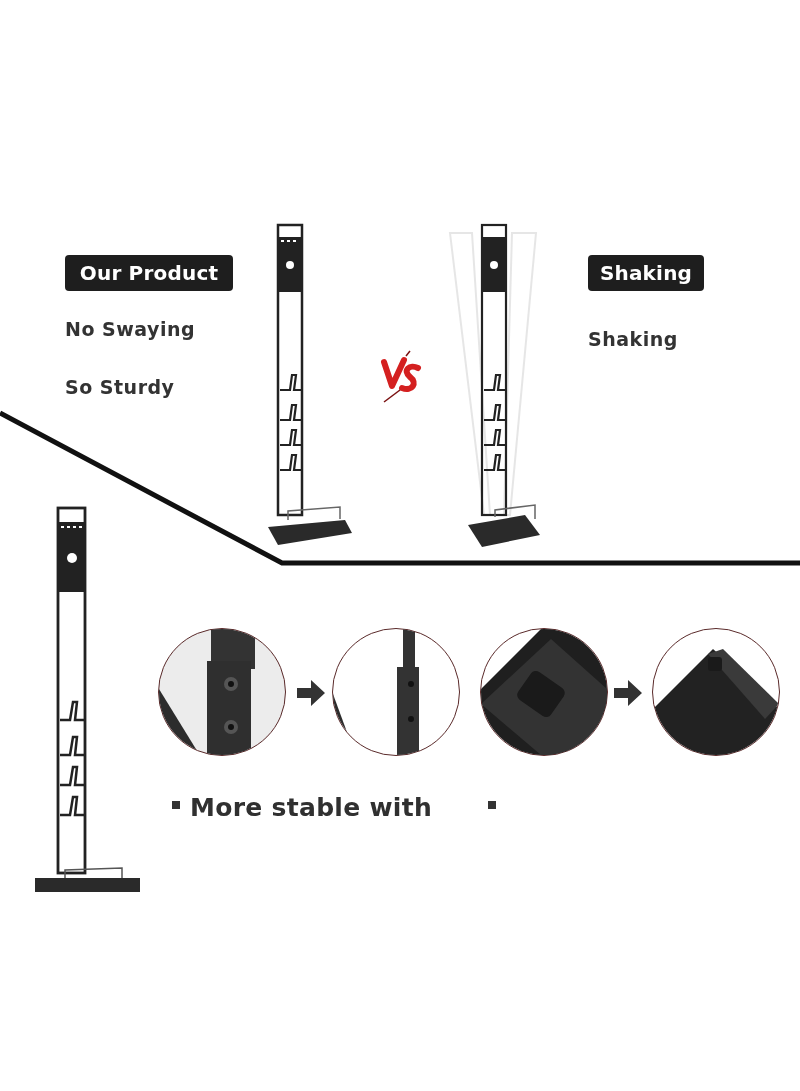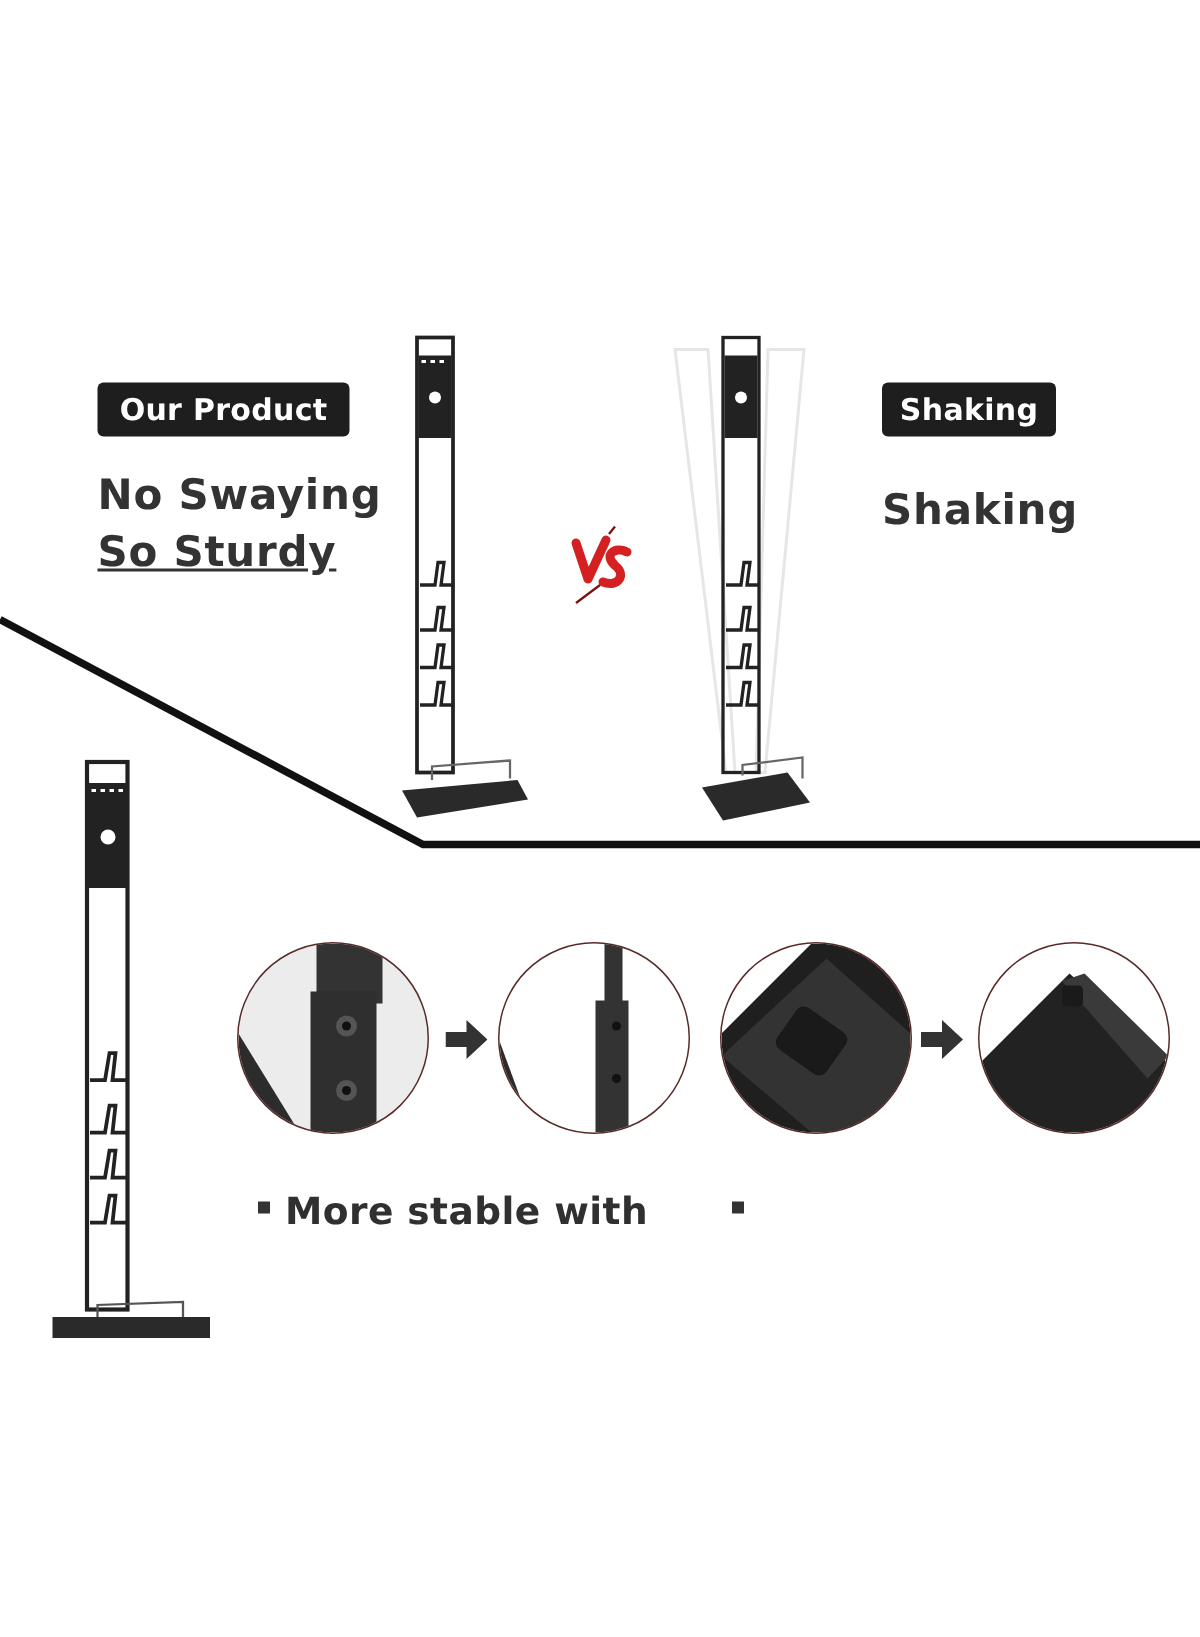--- a/index.html
+++ b/index.html
@@ -3,38 +3,38 @@
   <meta charset="utf-8">
   <style>
     html, body { margin: 0; padding: 0; background: #ffffff; }
     body { width: 800px; height: 1091px; position: relative; overflow: hidden;
            font-family: "DejaVu Sans", sans-serif; color: #2f2f2f; }
     .abs { position: absolute; }
     .badge { background: #1e1e1e; color: #ffffff; border-radius: 4px;
              font-family: "DejaVu Sans", sans-serif; font-weight: bold;
              font-size: 20px; line-height: 36px; text-align: center; letter-spacing: 0.2px; }
     .headline { font-family: "DejaVu Sans", sans-serif; font-weight: bold;
-                font-size: 28px; line-height: 39px; color: #333333; letter-spacing: 0.5px; }
+                font-size: 19px; line-height: 39px; color: #333333; letter-spacing: 0.5px; }
     .feature { font-family: "DejaVu Sans", sans-serif; font-weight: bold;
                font-size: 25px; line-height: 39px; color: #303030; letter-spacing: 0.3px; text-align: center; }
     .bullet { display: inline-block; width: 8px; height: 8px; background: #333;
               margin-right: 10px; vertical-align: 7px; }
     .circle { border-radius: 50%; overflow: hidden; border: 1.5px solid #5a2a2a; background: #fff; }
     svg { display: block; }
   </style>
 </head>
 <body>
 
 <svg class="abs" style="left:0;top:0" width="800" height="1091">
   <polyline points="0,413 282,563 800,563" fill="none" stroke="#111" stroke-width="5"></polyline>
 </svg>
 
 <div class="abs badge" style="left:65px;top:255px;width:168px;">Our Product</div>
 <div class="abs headline" style="left:65px;top:310px;">No Swaying</div>
-<div class="abs headline" style="left:65px;top:348px;text-decoration:underline;">So Sturdy</div>
+<div class="abs headline" style="left:65px;top:368px;">So Sturdy</div>
 
 <div class="abs badge" style="left:588px;top:255px;width:116px;">Shaking</div>
 <div class="abs headline" style="left:588px;top:320px;">Shaking</div>
 
 <svg class="abs" style="left:378px;top:350px" width="50" height="55" viewBox="0 0 50 55">
   <path d="M6 12 L14 36 L26 10" fill="none" stroke="#d42020" stroke-width="6" stroke-linecap="round" stroke-linejoin="round"></path>
   <path d="M40 18 C32 14 24 20 32 27 C40 33 34 42 24 38" fill="none" stroke="#d42020" stroke-width="6" stroke-linecap="round"></path>
   <line x1="22" y1="40" x2="6" y2="52" stroke="#7a1010" stroke-width="1.5"></line>
   <line x1="28" y1="6" x2="32" y2="1" stroke="#7a1010" stroke-width="1.5"></line>
 </svg>

